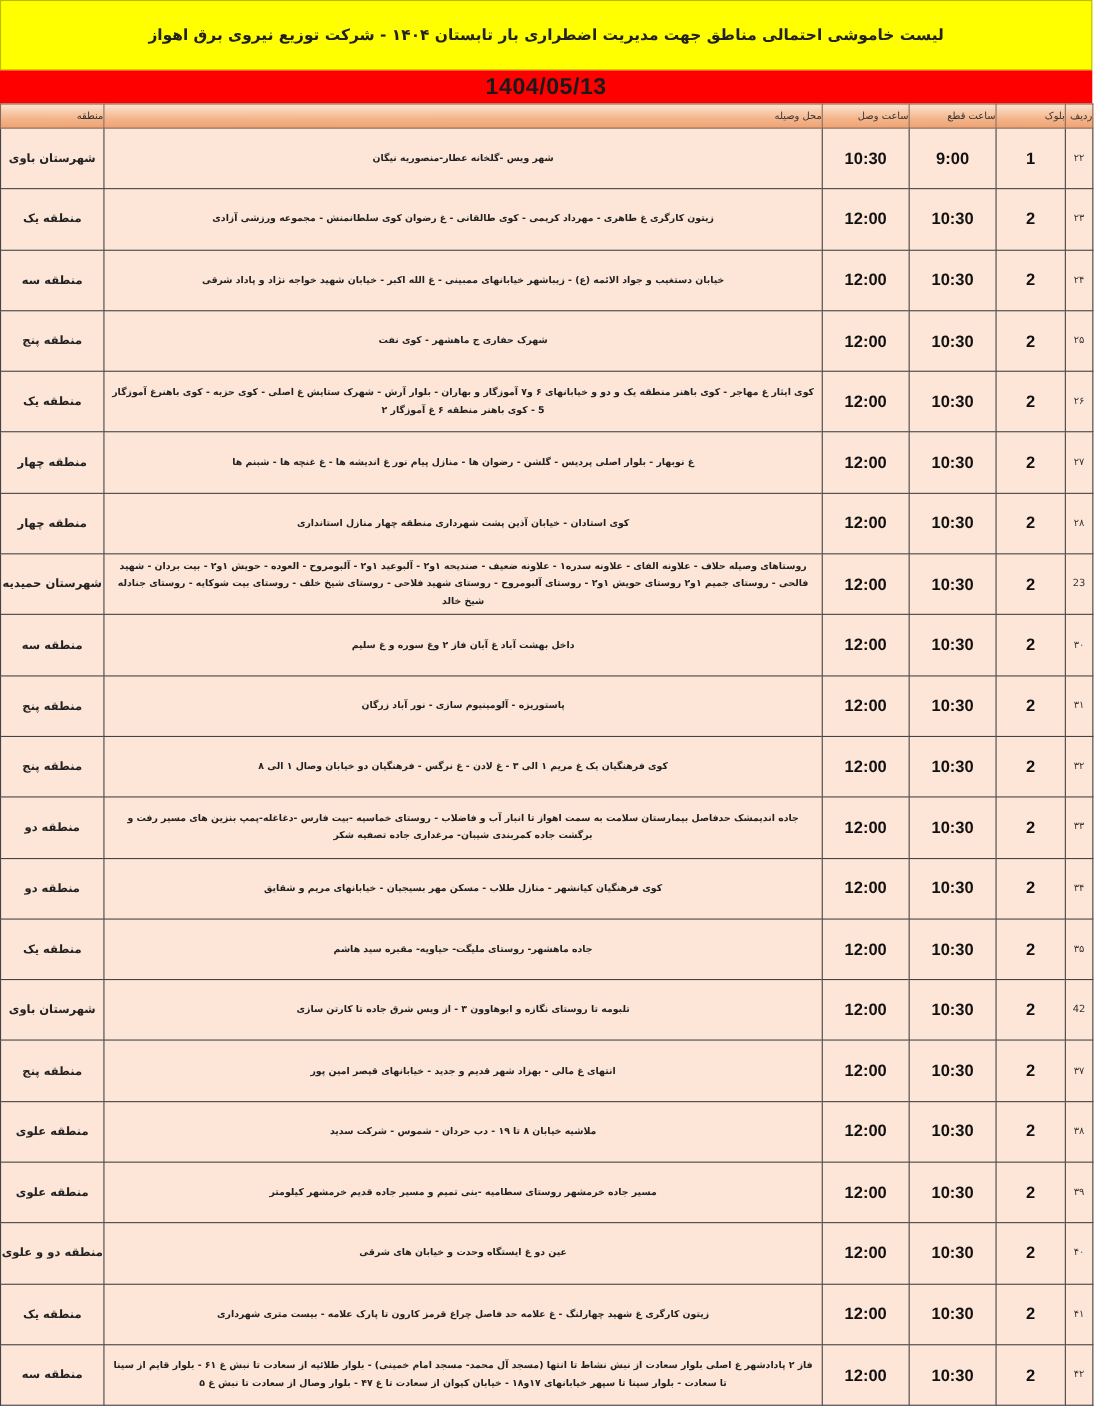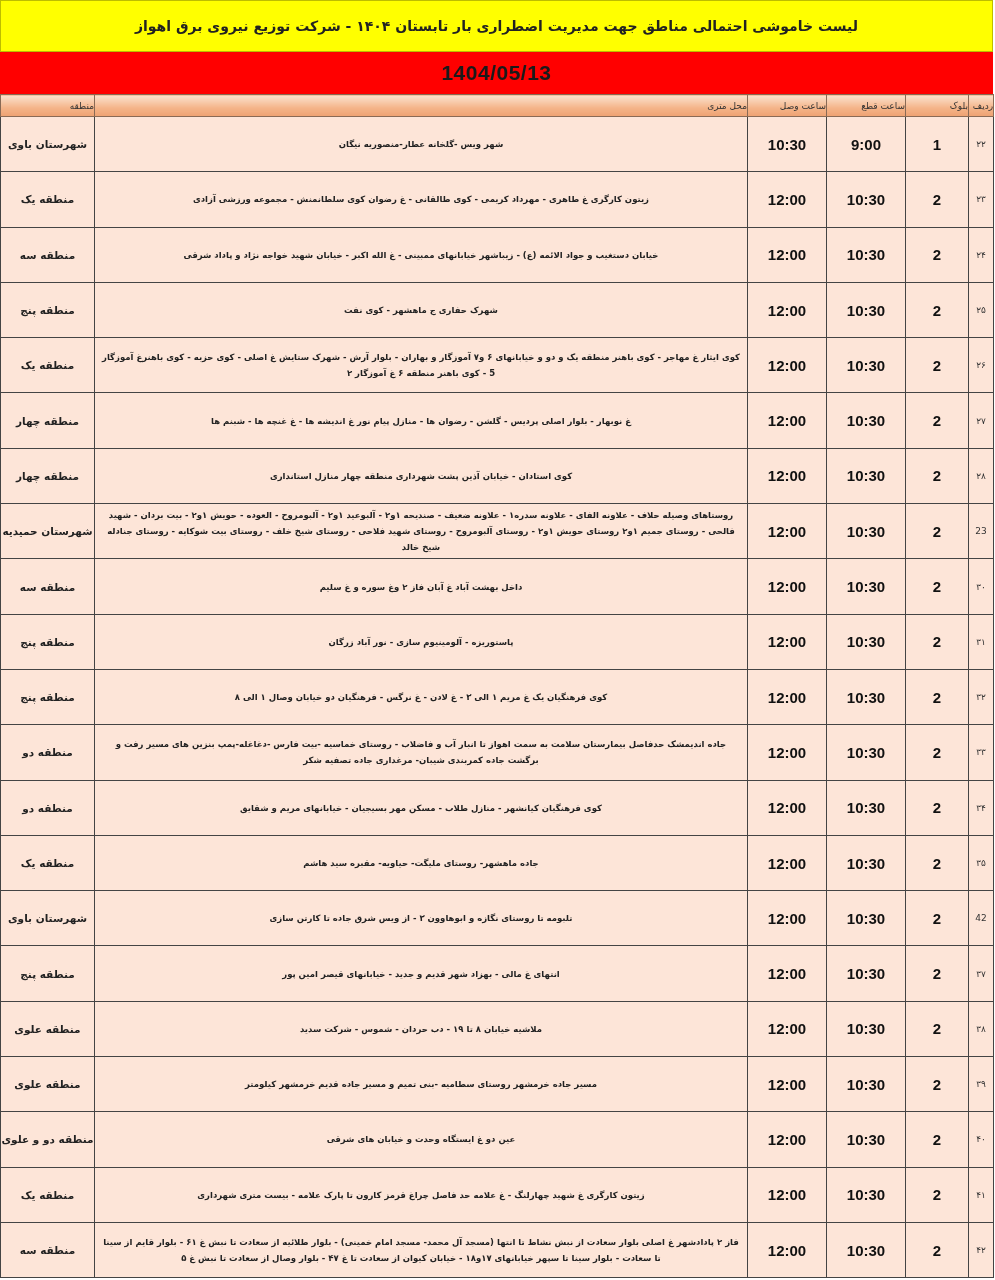--- a/index.html
+++ b/index.html
@@ -1,20 +1,20 @@
 <!DOCTYPE html>
 <html><head>
 <meta charset="utf-8">
 <style>
   html, body { margin:0; padding:0; background:#ffffff; }
   body { width:995px; height:1280px; position:relative; overflow:hidden; font-family:"DejaVu Sans", sans-serif; }
   .sheet { position:absolute; left:0; top:0; width:993px; }
-  .title-bar { height:52px; background:#ffff00; border:1px solid #bdbd00; display:flex; align-items:center; justify-content:center; box-sizing:border-box; }
+  .title-bar { height:64px; background:#ffff00; border:1px solid #bdbd00; display:flex; align-items:center; justify-content:center; box-sizing:border-box; }
   .title-bar span { font-weight:bold; font-size:14px; color:#222; direction:rtl; }
-  .date-bar { height:42px; background:#ff0000; display:flex; align-items:center; justify-content:center; }
+  .date-bar { height:30px; background:#ff0000; display:flex; align-items:center; justify-content:center; }
   .date-bar span { font-family:"Liberation Sans", sans-serif; font-weight:bold; font-size:21px; color:#1a1a1a; letter-spacing:0.5px; }
   table { border-collapse:collapse; width:993px; table-layout:fixed; direction:rtl; }
   th { height:21px; background:linear-gradient(#fbe2cf, #f4b489 60%, #eea272); font-size:9px; font-weight:normal; color:#333; border:1px solid #8a6a55; padding:0;text-align:right; }
   td { background:#fde5d8; border:1px solid #444; height:54.3px; padding:0 6px; text-align:center; vertical-align:middle; }
   td.num { font-size:9px; color:#333; padding:0;margin-left:17px; }
   td.block, td.time { font-family:"Liberation Sans", sans-serif; font-weight:bold; font-size:15px; color:#111; padding:0; }
   td.loc { font-size:8.5px; font-weight:bold; color:#222; line-height:16px; direction:rtl; }
   td.region { font-size:10.5px; font-weight:bold; color:#222; padding:0; }
 </style>
 </head>
@@ -35,21 +35,21 @@
       <col style="width:79px">
       <col style="width:653px">
       <col style="width:94px">
     </colgroup>
     <thead>
       <tr>
         <th>ردیف</th>
         <th>بلوک</th>
         <th>ساعت قطع</th>
         <th>ساعت وصل</th>
-        <th>محل متری</th>
+        <th>محل وصیله</th>
         <th>منطقه</th>
       </tr>
     </thead>
     <tbody id="rows">
         <tr>
           <td class="num">۲۲</td>
           <td class="block">1</td>
           <td class="time">9:00</td>
           <td class="time">10:30</td>
           <td class="loc">شهر ویس -گلخانه عطار-منصوریه نیگان</td>

